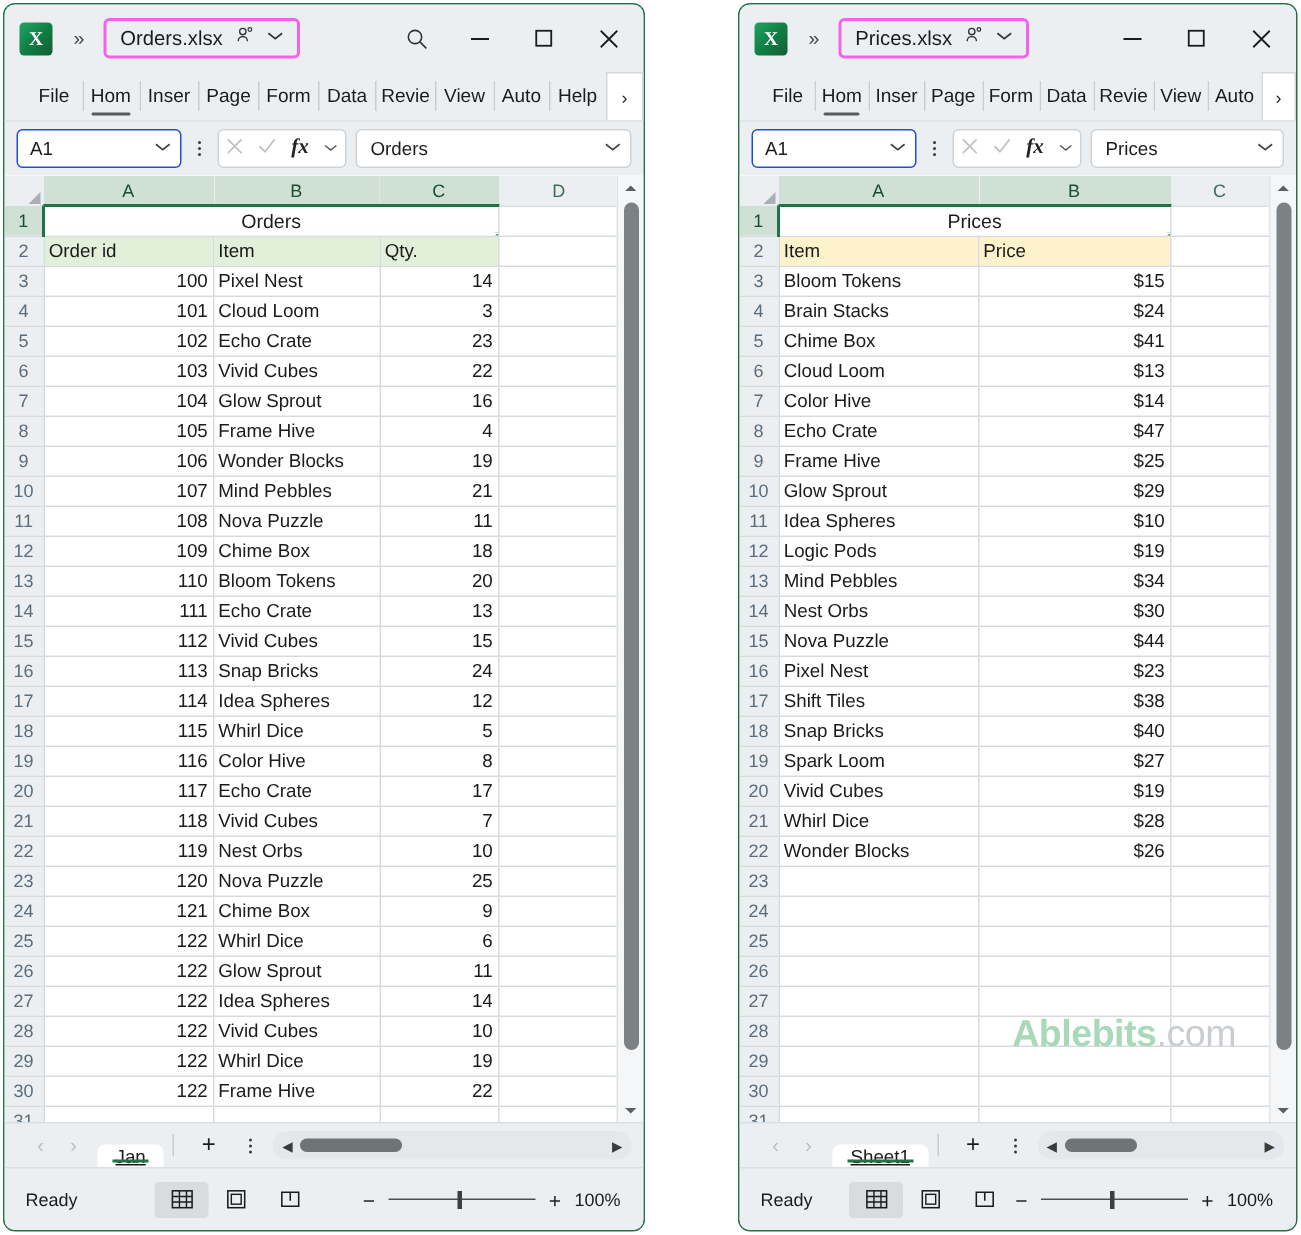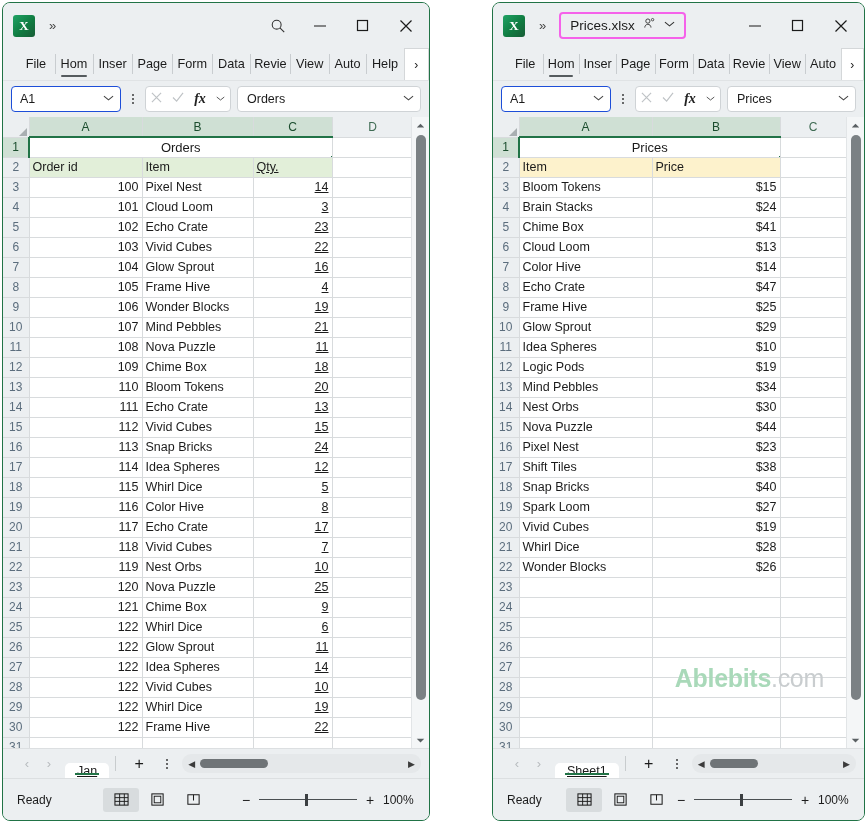--- a/index.html
+++ b/index.html
@@ -208,21 +208,21 @@
   td.mergetitle .fillhandle{
     position:absolute; right:-4px; bottom:-4px;
     width:6px; height:6px; background:#217346;
     border:1px solid #fff;
   }
   .hdr-green { background:#e2efd9; font-weight:bold; }
   .hdr-cream { background:#fdf2cc; font-weight:bold; }
 
   
   .rng-l { border-left: 1px solid #4c7a47; }
-  .rng-r-green { border-right: 1px solid #4c7a47; text-decoration: underline; }
+  .rng-r-green { border-right: 1px solid #4c7a47; }
   .rng-b-green { border-bottom: 1px solid #4c7a47; }
   .rng-r-gold  { border-right: 1px solid #bf8f00; }
   .rng-b-gold  { border-bottom: 1px solid #bf8f00; }
   .rng-l-gold  { border-left: 1px solid #bf8f00; }
 
   
   .vscroll {
     width: 18px; flex:none;
     background:#f4f6f7;
     display:flex; flex-direction:column; align-items:center;
@@ -280,39 +280,54 @@
   .sb-spacer { flex:1 1 auto; }
   .zoomwrap { display:flex; align-items:center; gap:6px; padding-right:4px; }
   .zminus, .zplus { font-size:14px; color:#1b1b1b; width:14px; text-align:center; }
   .zslider { width:98px; height:14px; position:relative; display:flex; align-items:center; }
   .zslider .ztrack { width:100%; height:1px; background:#4a4f52; }
   .zslider .zthumb { position:absolute; left:47%; width:3px; height:12px; background:#3b3f42; }
   .zpct { width:42px; text-align:right; padding-right:12px; font-size:12px; }
 
   
   .watermark {
-    position:absolute; right: 22px; bottom: 55px;
+    position:absolute; right: 22px; bottom: 44px;
     font-size: 25px; font-weight:bold; pointer-events:none;
     letter-spacing: -0.3px;
   }
   .watermark .wm-a { color:#a9d9b9; }
   .watermark .wm-b { color:#c9cdcf; font-weight:normal; }
 </style>
 </head>
 <body>
 
 <div class="stage">
 
   <div class="xl-window" id="win-left">
 
     <div class="titlebar">
       <div class="xl-logo">
           <span>X</span>
         </div>
       <div class="chev-more">»</div>
+      <div class="filename-box">
+        <span class="filename-txt">Orders.xlsx</span>
+        <span class="person-ic">
+          <svg width="13" height="13" viewBox="0 0 16 16">
+              <circle cx="6" cy="5" r="2.6" fill="none" stroke="#333" stroke-width="1.1"></circle>
+              <path d="M2.2 13c0-2.4 1.7-4 3.8-4s3.8 1.6 3.8 4" fill="none" stroke="#333" stroke-width="1.1"></path>
+              <circle cx="11.8" cy="3.3" r="1.5" fill="none" stroke="#333" stroke-width="1"></circle>
+            </svg>
+        </span>
+        <span class="caret">
+          <svg width="11" height="8" viewBox="0 0 12 8">
+              <path d="M1 2l5 4 5-4" fill="none" stroke="#333" stroke-width="1.2"></path>
+            </svg>
+        </span>
+      </div>
       <div class="tb-spacer"></div>
       <div class="tb-btn">
         <svg width="16" height="16" viewBox="0 0 18 18">
             <circle cx="7.5" cy="7.5" r="5" fill="none" stroke="#333" stroke-width="1.2"></circle>
             <path d="M11.2 11.2L16 16" stroke="#333" stroke-width="1.2" fill="none"></path>
           </svg>
       </div>
       <div class="tb-btn">
         <svg width="14" height="10" viewBox="0 0 14 10">
             <path d="M1 5h12" stroke="#1b1b1b" stroke-width="1.2"></path>

